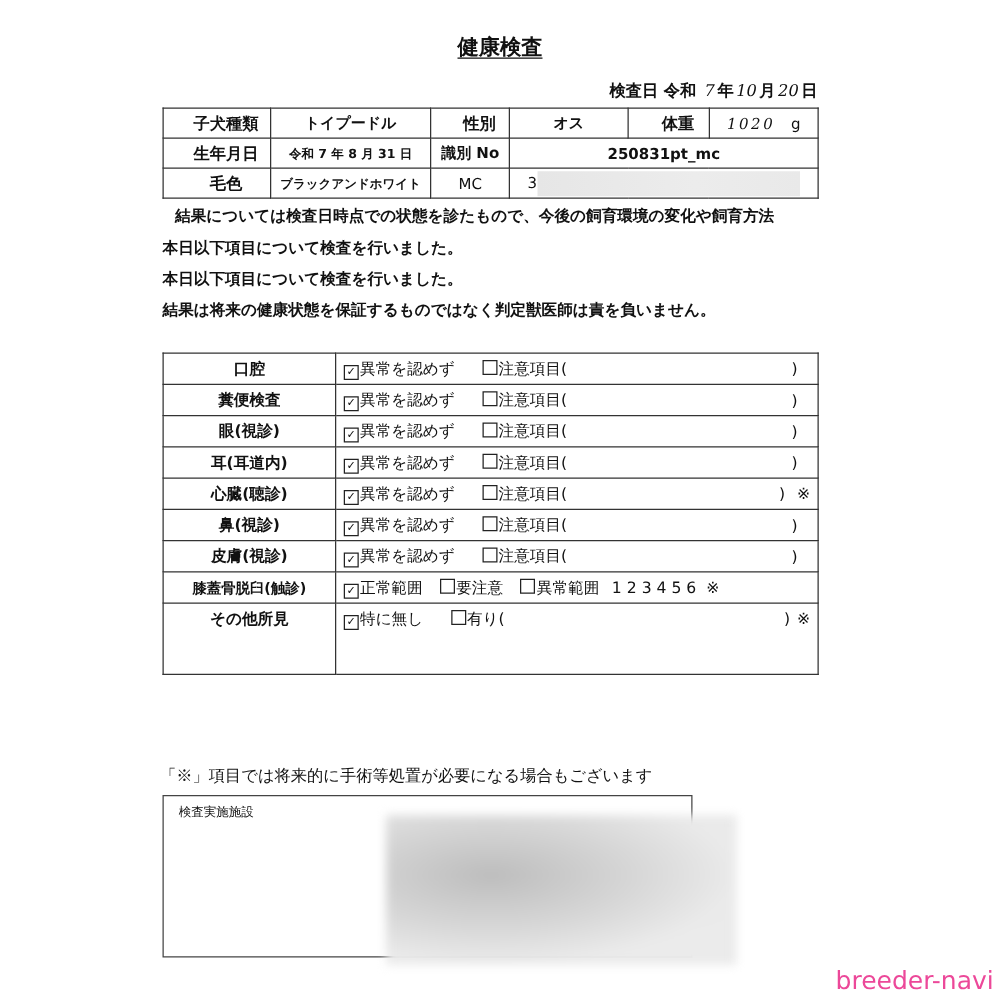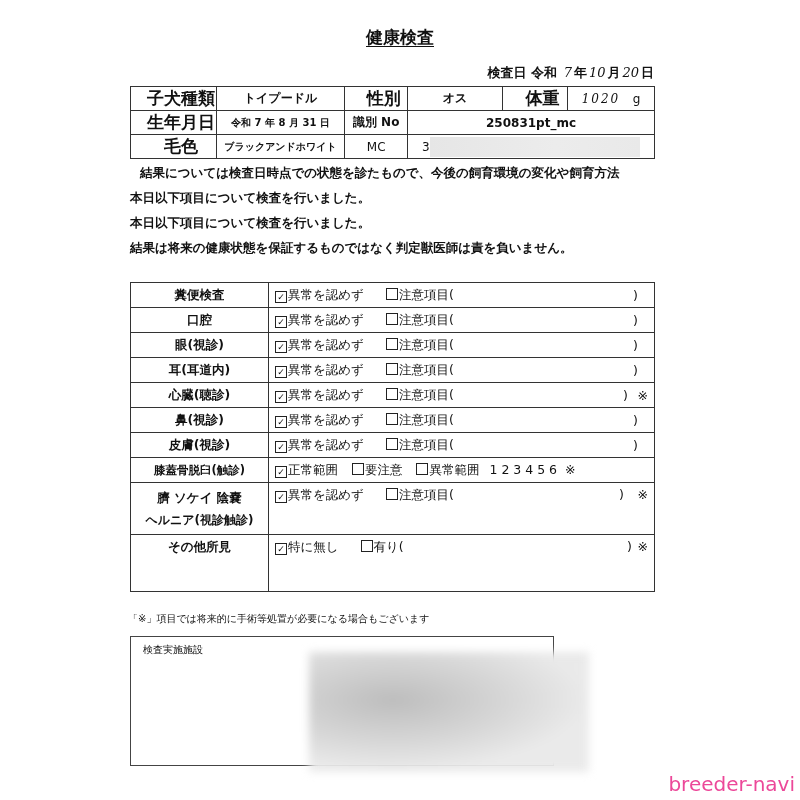--- a/index.html
+++ b/index.html
@@ -7,21 +7,21 @@
          font-family:"DejaVu Sans", sans-serif; color:#111; }
   .abs { position:absolute; }
   .title { left:0; width:800px; top:26px; text-align:center; font-size:17px; font-weight:bold; }
   .title span { text-decoration:underline; text-underline-offset:3px; }
   .exam-date { right:146px; top:64px; font-size:13px; font-weight:bold; }
   .exam-date .hand { font-family:"DejaVu Serif", serif; font-style:italic; font-weight:normal; margin:0 2px; }
 
   table { border-collapse:collapse; }
   .info { left:130px; top:86px; width:525px; }
   .info td { border:1px solid #333; height:23px; padding:0; font-size:12px; text-align:center; font-weight:bold; }
-  .info td.lbl { font-size:17px;padding-left:15px; }
+  .info td.lbl { font-size:13px;padding-left:15px; }
   .info td.small { font-size:10px; }
   .blur { display:inline-block; width:210px; height:20px; background:linear-gradient(90deg,#e6e6e6,#ececec 60%,#e9e9e9); vertical-align:middle; }
   .mc-cell { text-align:left !important; padding-left:14px !important; font-weight:normal !important; }
 
   .notes { left:130px; top:160px; font-size:12.5px; font-weight:bold; line-height:25px; }
   .notes div:first-child { padding-left:10px; }
 
   .exam { left:130px; top:282px; width:525px; }
   .exam td { border:1px solid #333; padding:0; font-size:12.5px; }
   .exam td.lbl { width:137px; text-align:center; font-weight:bold; height:24px; }
@@ -30,21 +30,21 @@
   .row-tall2 td { height:52px; }
   .row-tall td.val, .row-tall2 td.val { vertical-align:top; padding-top:4px; }
   .opt { display:inline-block; margin-right:18px; }
   .cb { display:inline-block; width:10px; height:10px; border:1px solid #222; margin-right:1px; vertical-align:-1px; position:relative; font-size:9px; line-height:10px; text-align:center; }
   .close { position:absolute; right:16px; top:50%; transform:translateY(-50%); }
   .row-tall .close, .row-tall2 .close { top:4px; transform:none; }
   .mark { position:absolute; right:6px; top:50%; transform:translateY(-50%); }
   .row-tall .mark, .row-tall2 .mark { top:4px; transform:none; }
   .temp-hand { font-family:"DejaVu Serif", serif; font-style:italic; margin-left:10px; margin-right:4px; }
 
-  .footnote { left:128px; top:612px; font-size:10px; }
+  .footnote { left:128px; top:612px; font-size:13px;font-family:Liberation Mono, monospace; }
   .facility { left:130px; top:636px; width:424px; height:130px; border:1px solid #444; box-sizing:border-box; }
   .facility-label { left:12px; top:6px; font-size:10px; }
   .facility-blur { left:178px; top:15px; width:280px; height:120px;
       background:radial-gradient(ellipse at 30% 40%, #bdbdbd 0%, #d6d6d6 40%, rgba(235,235,235,0.9) 70%),
                  linear-gradient(#ddd,#e8e8e8); filter:blur(4px); }
   .watermark { right:5px; top:772px; font-size:20px; color:#ec4899; font-family:"DejaVu Sans", sans-serif; }
 </style>
 </head>
 <body>
 
@@ -94,29 +94,29 @@
   <div>本日以下項目について検査を行いました。</div>
   <div>本日以下項目について検査を行いました。</div>
   <div>結果は将来の健康状態を保証するものではなく判定獣医師は責を負いません。</div>
 </div>
 
 <table class="abs exam">
 
   <tbody>
 
   <tr>
-    <td class="lbl">糞便検査</td>
+    <td class="lbl">口腔</td>
     <td class="val">
       <span class="opt"><span class="cb">✓</span><span>異常を認めず</span></span>
       <span class="opt"><span class="cb"></span><span>注意項目(</span></span>
       <span class="close">)</span>
     </td>
   </tr>
   <tr>
-    <td class="lbl">口腔</td>
+    <td class="lbl">糞便検査</td>
     <td class="val">
       <span class="opt"><span class="cb">✓</span><span>異常を認めず</span></span>
       <span class="opt"><span class="cb"></span><span>注意項目(</span></span>
       <span class="close">)</span>
     </td>
   </tr>
   <tr>
     <td class="lbl">眼(視診)</td>
     <td class="val">
       <span class="opt"><span class="cb">✓</span><span>異常を認めず</span></span>
@@ -162,32 +162,20 @@
     <td class="lbl" style="font-size:11.5px">膝蓋骨脱臼(触診)</td>
     <td class="val">
       <span class="opt" style="margin-right:10px"><span class="cb">✓</span><span>正常範囲</span></span>
       <span class="opt" style="margin-right:10px"><span class="cb"></span><span>要注意</span></span>
       <span class="opt" style="margin-right:6px"><span class="cb"></span><span>異常範囲</span></span>
       <span style="margin-right:4px">1 2 3 4 5 6</span>
       <span>※</span>
     </td>
   </tr>
 
-  <tr class="row-tall">
-    <td class="lbl" style="line-height:23px">
-      <div>臍 ソケイ 陰嚢</div>
-      <div style="font-size:12px">ヘルニア(視診触診)</div>
-    </td>
-    <td class="val">
-      <span class="opt"><span class="cb">✓</span><span>異常を認めず</span></span>
-      <span class="opt"><span class="cb"></span><span>注意項目(</span></span>
-      <span class="close" style="right:30px">)</span>
-      <span class="mark">※</span>
-    </td>
-  </tr>
 
   <tr class="row-tall2">
     <td class="lbl" style="vertical-align:top;padding-top:4px">その他所見</td>
     <td class="val">
       <span class="opt"><span class="cb">✓</span><span>特に無し</span></span>
       <span class="opt"><span class="cb"></span><span>有り(</span></span>
       <span class="close" style="right:22px">)</span>
       <span class="mark">※</span>
     </td>
   </tr>

